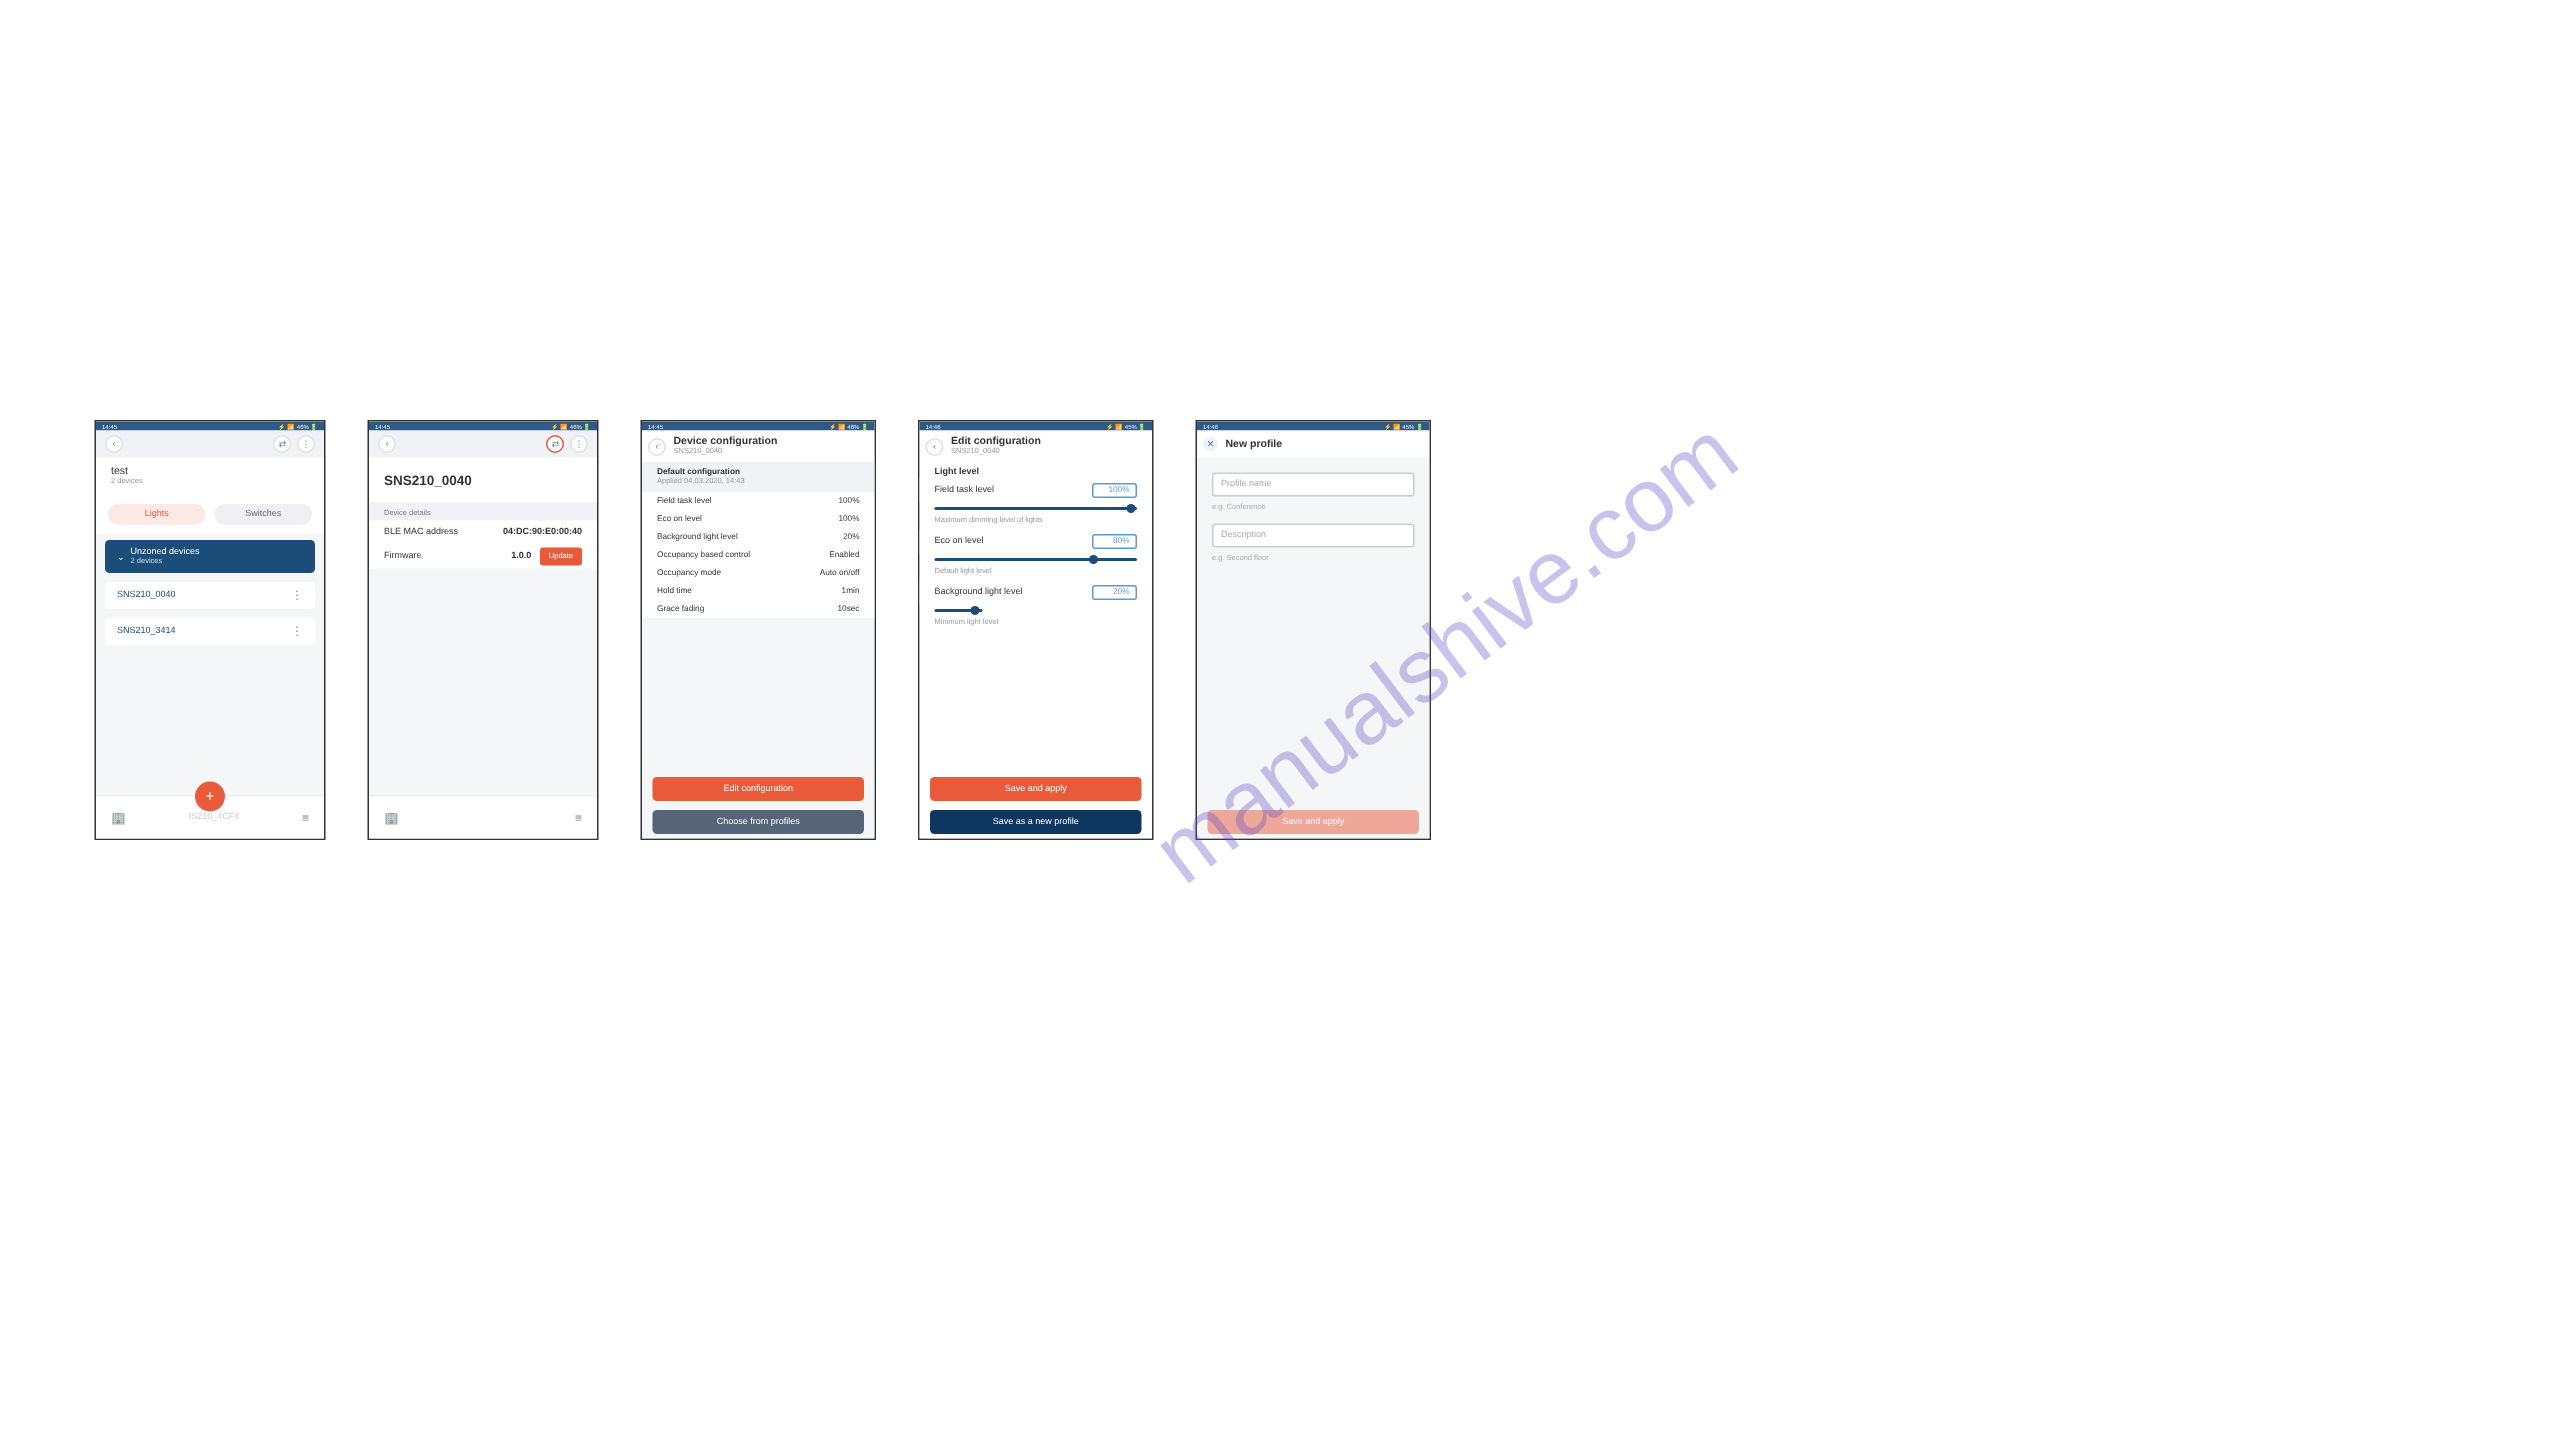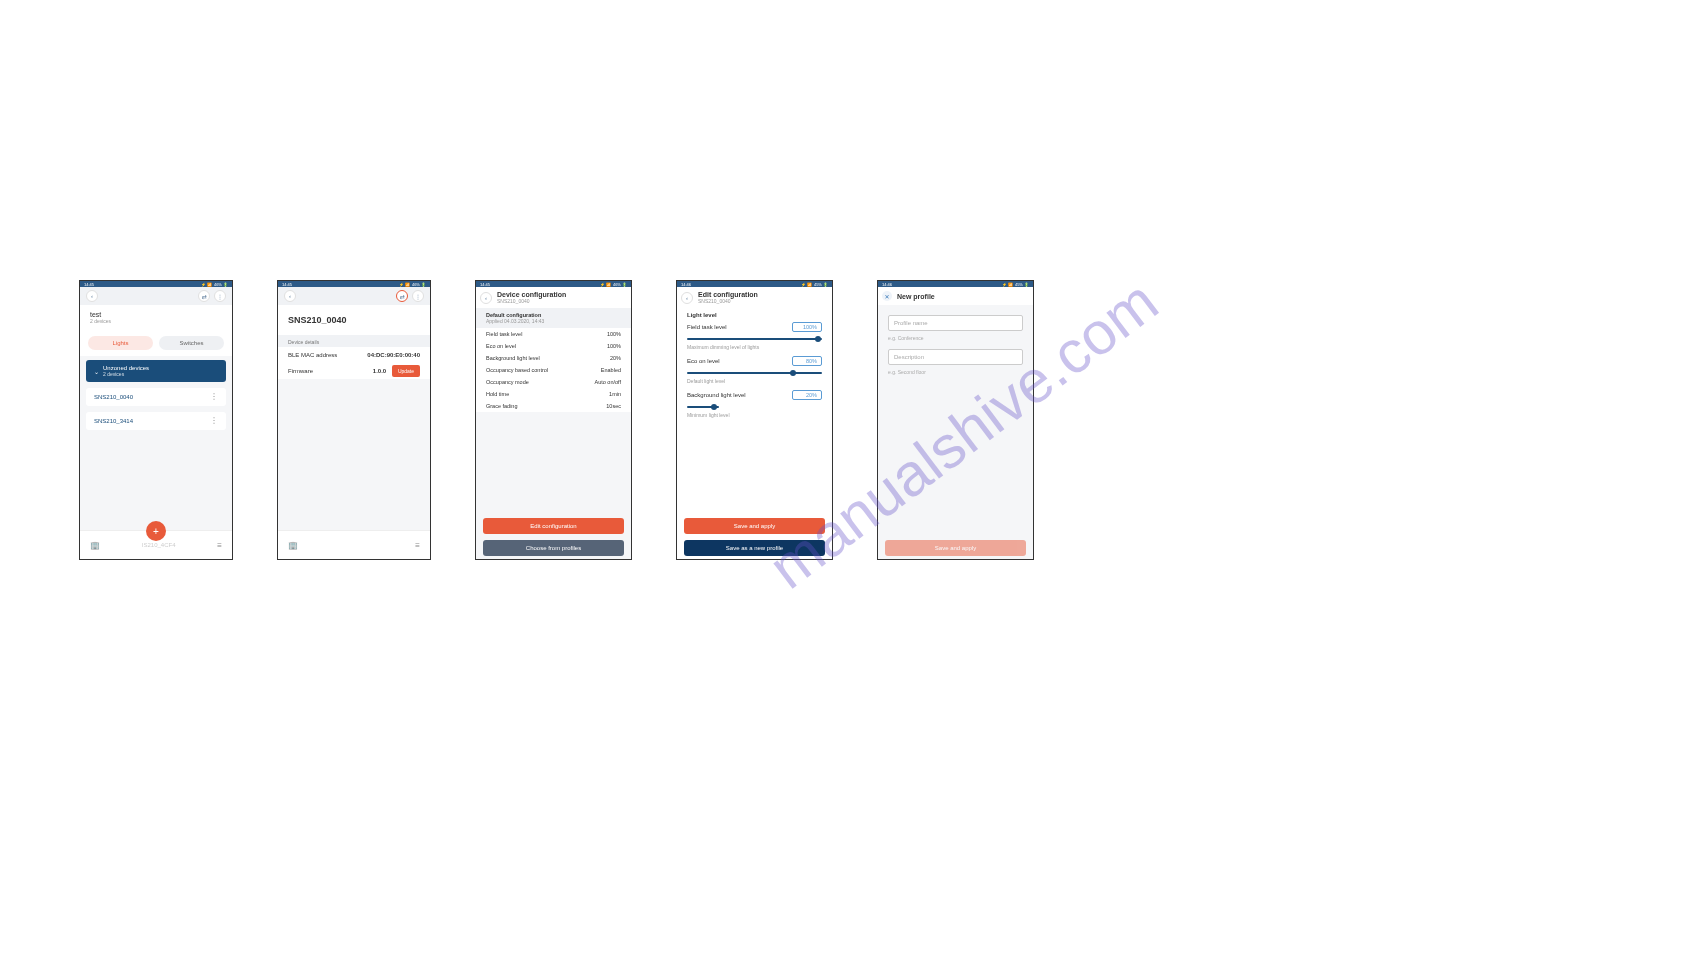--- a/index.html
+++ b/index.html
@@ -31,21 +31,20 @@
     gap: 28px;
   }
   .phone {
     width: 152px;
     height: 278px;
     border: 1px solid #333;
     background: #fff;
     display: flex;
     flex-direction: column;
     overflow: hidden;
-    margin-left: 16px;
   }
   .wide { width: 155px; }
   .statusbar {
     background: #2d5a87;
     color: #fff;
     height: 6px;
     font-size: 4px;
     display: flex;
     justify-content: space-between;
     align-items: center;

